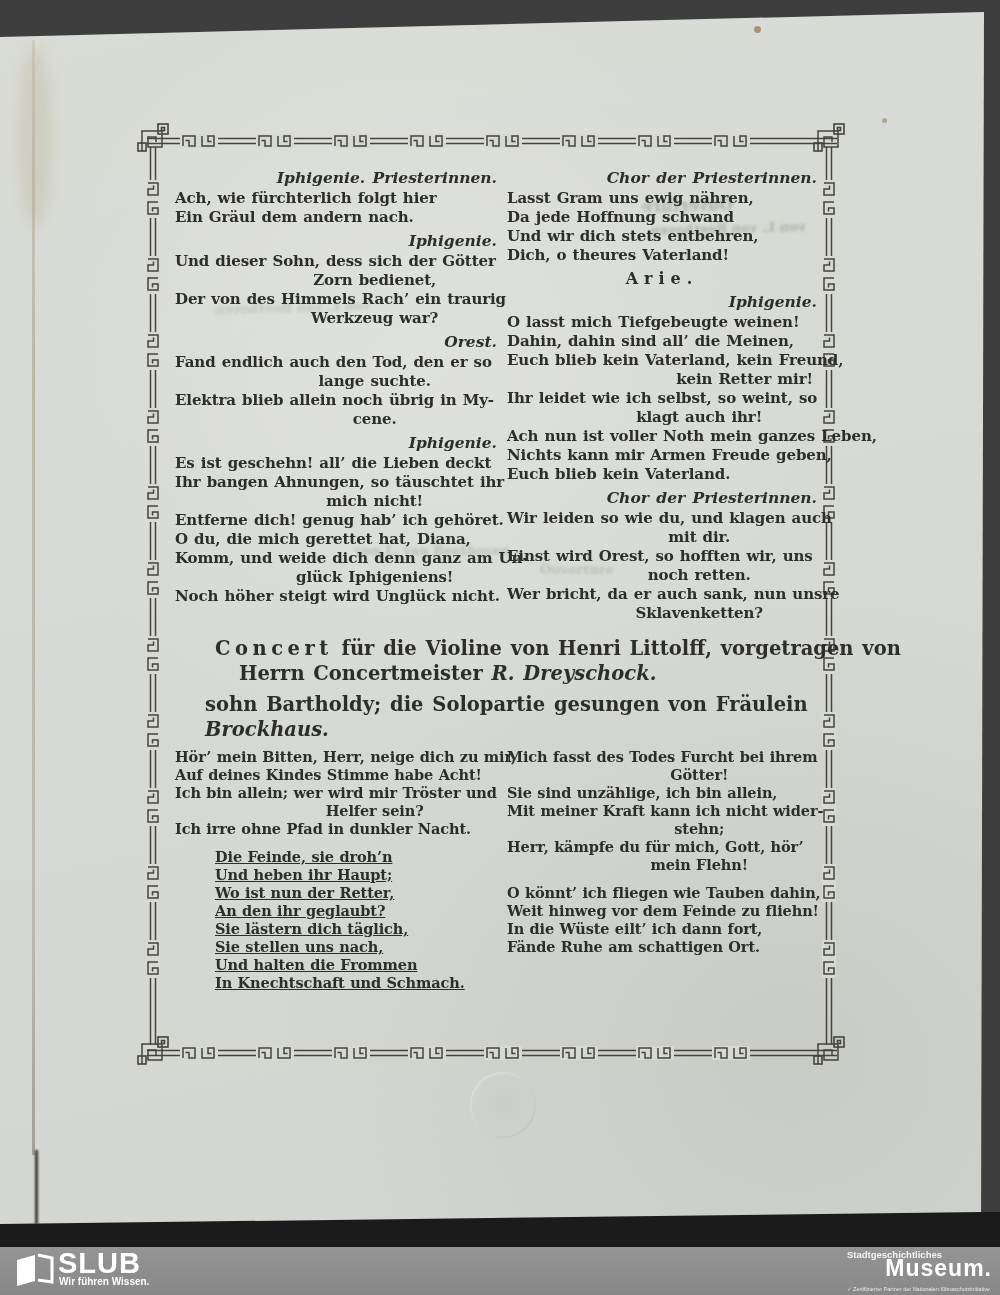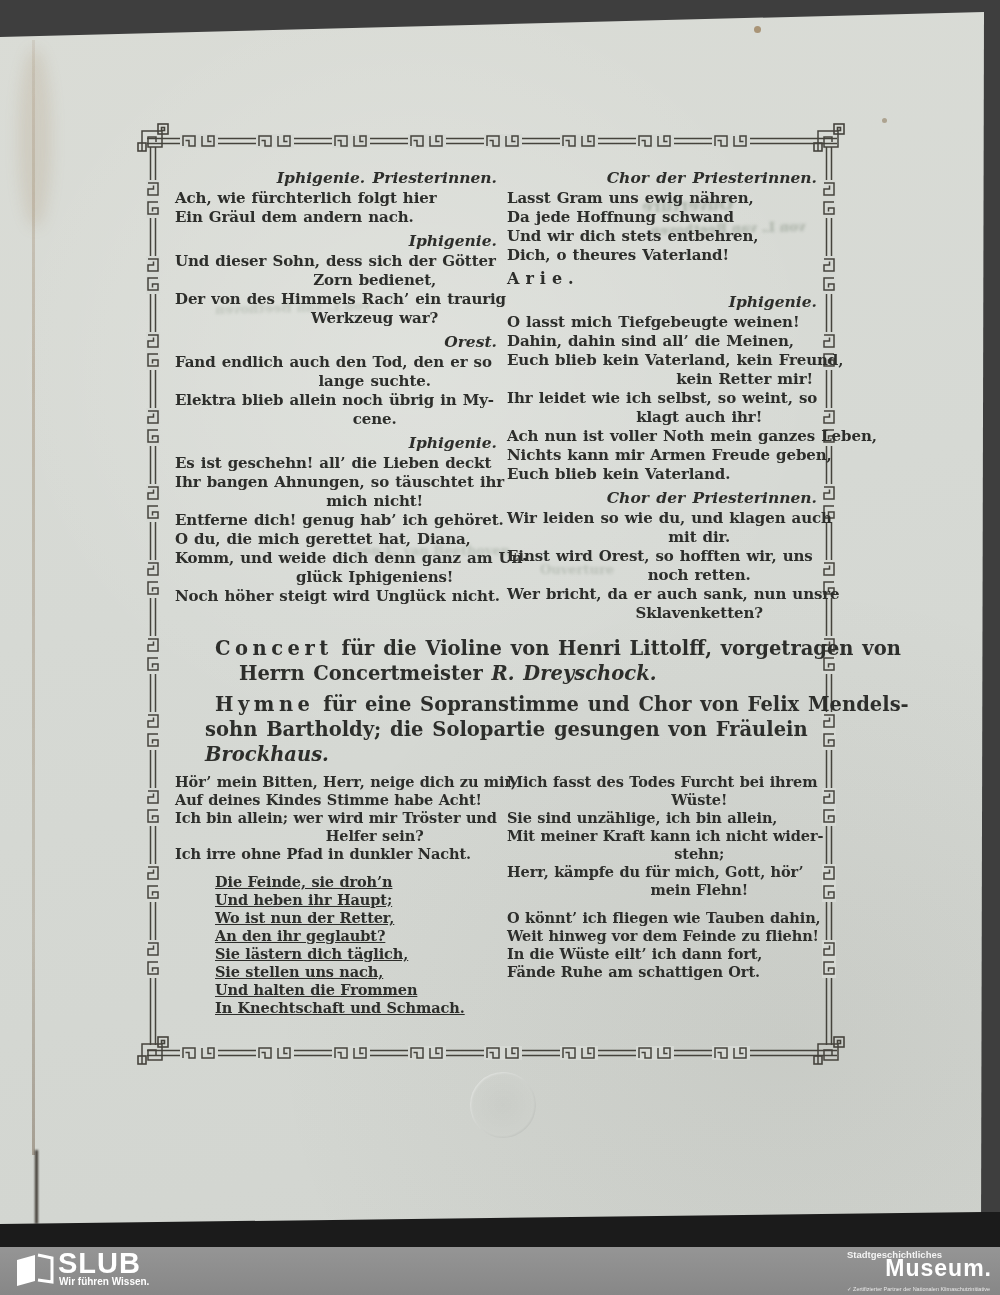--- a/index.html
+++ b/index.html
@@ -50,21 +50,21 @@
   #corner-bl{left:-11px;top:901px;} #corner-br{left:665px;top:901px;}
   .corner svg path,.corner svg rect{stroke:#45433c;stroke-width:1.6;fill:none;}
   
   #content{position:absolute;left:175px;top:164px;width:642px;color:#2d2e2b;}
   .cols{display:flex;gap:10px;}
   .col-l{width:322px;} .col-r{width:310px;}
   .line{white-space:nowrap;}
   .lib .line{font:700 15px/19px "DejaVu Serif",serif;letter-spacing:-.1px;word-spacing:1px;}
   .lib .verse{margin-bottom:1px;}
   .speaker{font:italic 700 15.5px/19px "DejaVu Serif",serif;text-align:right;margin:4px 0 2px;word-spacing:2px;}
-  .arie{font:700 16px/19px "DejaVu Serif",serif;letter-spacing:6px;margin:4px 0 2px;}
+  .arie{font:700 16px/19px "DejaVu Serif",serif;text-align:center;letter-spacing:6px;margin:4px 0 2px;}
   .c{text-align:center;padding-left:24%;}
   .r{text-align:right;padding-right:4px;}
   .i{padding-left:40px;text-decoration:underline;}
   #announcements{margin-top:12px;}
   .ann{margin-bottom:6px;}
   .ann-line{font:700 19.5px/25px "DejaVu Serif",serif;white-space:nowrap;word-spacing:2px;}
   .ind1{padding-left:30px;} .ind2{padding-left:64px;}
   .sp{letter-spacing:4.5px;margin-left:40px;}
   .it{font-style:italic;}
   #hymn{margin-top:4px;}
@@ -327,21 +327,20 @@
             <div class="line c">Sklavenketten?</div>
           </div>
         </div>
     </div>
     <div id="announcements">
         <div class="ann">
           <div class="ann-line ind0"><span class="sp ">Concert</span><span> für die Violine von Henri Littolff, vorgetragen von</span></div>
           <div class="ann-line ind2"><span>Herrn Concertmeister </span><span class="it">R. Dreyschock.</span></div>
         </div>
         <div class="ann">
-          <div class="ann-line ind0"><span class="sp ">Hymne</span><span> für eine Sopranstimme und Chor von Felix Mendels-</span></div>
           <div class="ann-line ind1"><span>sohn Bartholdy; die Solopartie gesungen von Fräulein</span></div>
           <div class="ann-line ind1"><span class="it">Brockhaus.</span></div>
         </div>
       </div>
     <div class="cols hymn" id="hymn">
       <div class="col-l" id="hymn-left">
           <div class="verse">
             <div class="line l">Hör’ mein Bitten, Herr, neige dich zu mir,</div>
             <div class="line l">Auf deines Kindes Stimme habe Acht!</div>
             <div class="line l">Ich bin allein; wer wird mir Tröster und</div>
@@ -355,21 +354,21 @@
             <div class="line i">An den ihr geglaubt?</div>
             <div class="line i">Sie lästern dich täglich,</div>
             <div class="line i">Sie stellen uns nach,</div>
             <div class="line i">Und halten die Frommen</div>
             <div class="line i">In Knechtschaft und Schmach.</div>
           </div>
         </div>
       <div class="col-r" id="hymn-right">
           <div class="verse">
             <div class="line l">Mich fasst des Todes Furcht bei ihrem</div>
-            <div class="line c">Wüste!</div>
+            <div class="line c">Götter!</div>
             <div class="line l">Sie sind unzählige, ich bin allein,</div>
             <div class="line l">Mit meiner Kraft kann ich nicht wider-</div>
             <div class="line c">stehn;</div>
             <div class="line l">Herr, kämpfe du für mich, Gott, hör’</div>
             <div class="line c">mein Flehn!</div>
           </div>
           <div class="verse">
             <div class="line l">O könnt’ ich fliegen wie Tauben dahin,</div>
             <div class="line l">Weit hinweg vor dem Feinde zu fliehn!</div>
             <div class="line l">In die Wüste eilt’ ich dann fort,</div>

